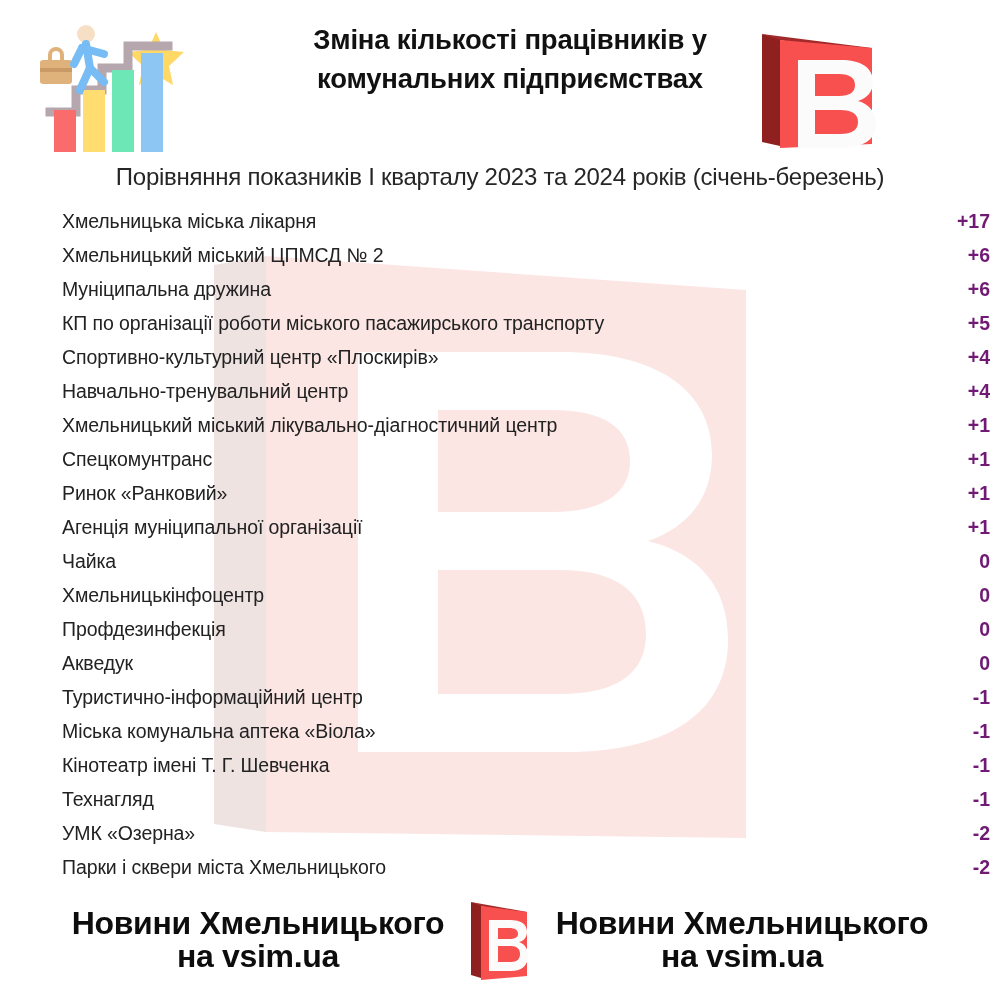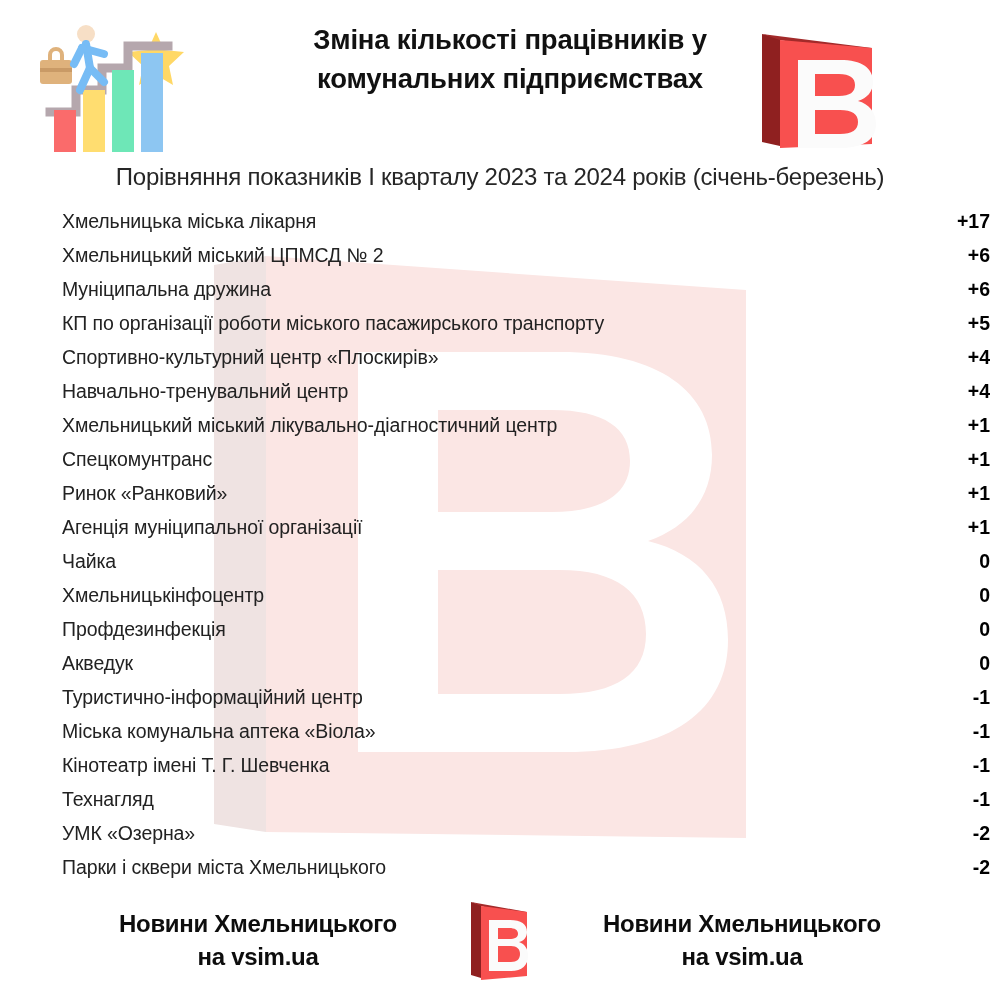--- a/index.html
+++ b/index.html
@@ -99,37 +99,37 @@
     white-space: nowrap;
     letter-spacing: -0.1px;
   }
   .row-value {
     flex: 0 0 auto;
     min-width: 56px;
     text-align: right;
     font-size: 19.5px;
     line-height: 34px;
     font-weight: bold;
-    color: #000000;
+    color: #701a75;
   }
 
   
   #footer {
     position: absolute;
     left: 0;
     bottom: 8px;
     width: 1000px;
     height: 104px;
     display: flex;
     align-items: center;
     justify-content: center;
     z-index: 2;
   }
   .footer-text {
-    font-size: 24px;
+    font-size: 32px;
     font-weight: bold;
     line-height: 33px;
     text-align: center;
     color: #0d0d0d;
     letter-spacing: -0.3px;
     width: 390px;
   }
   #brand-logo-footer {
     width: 66px;
     height: 88px;

